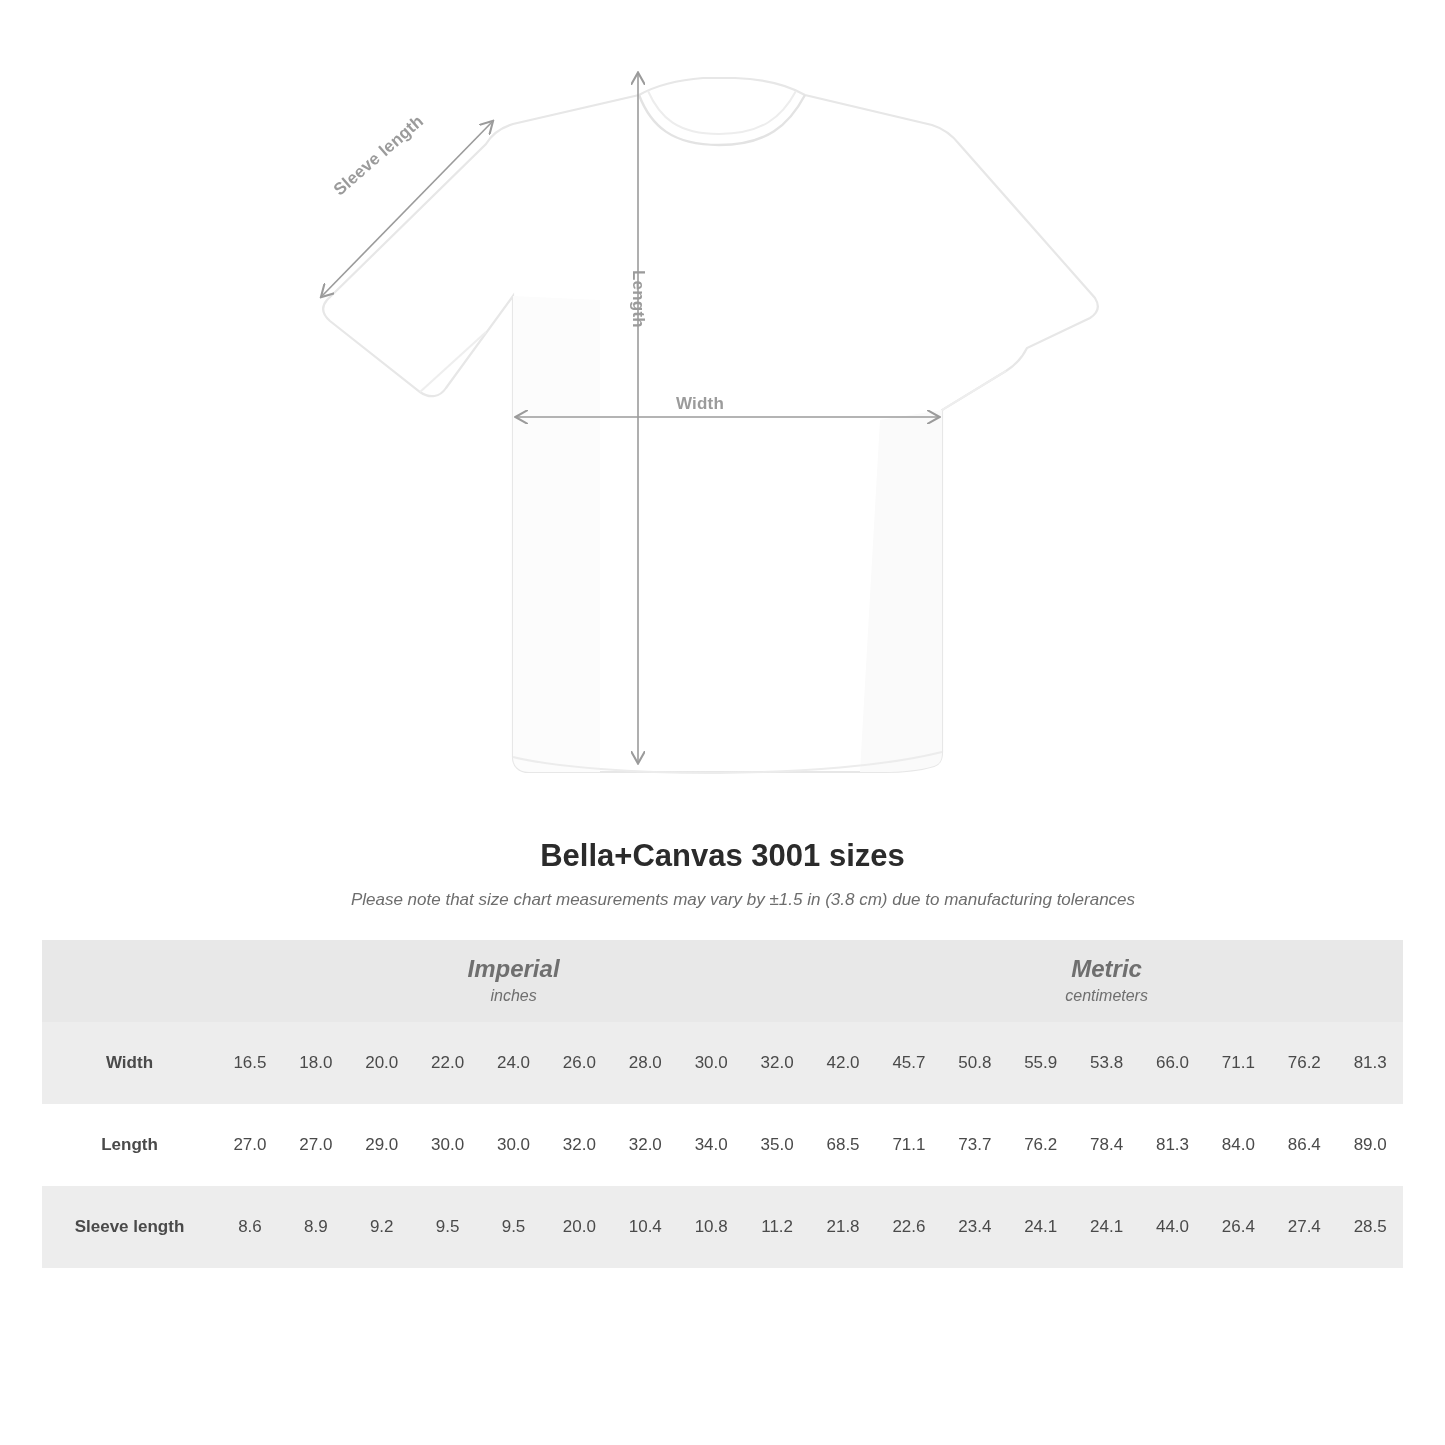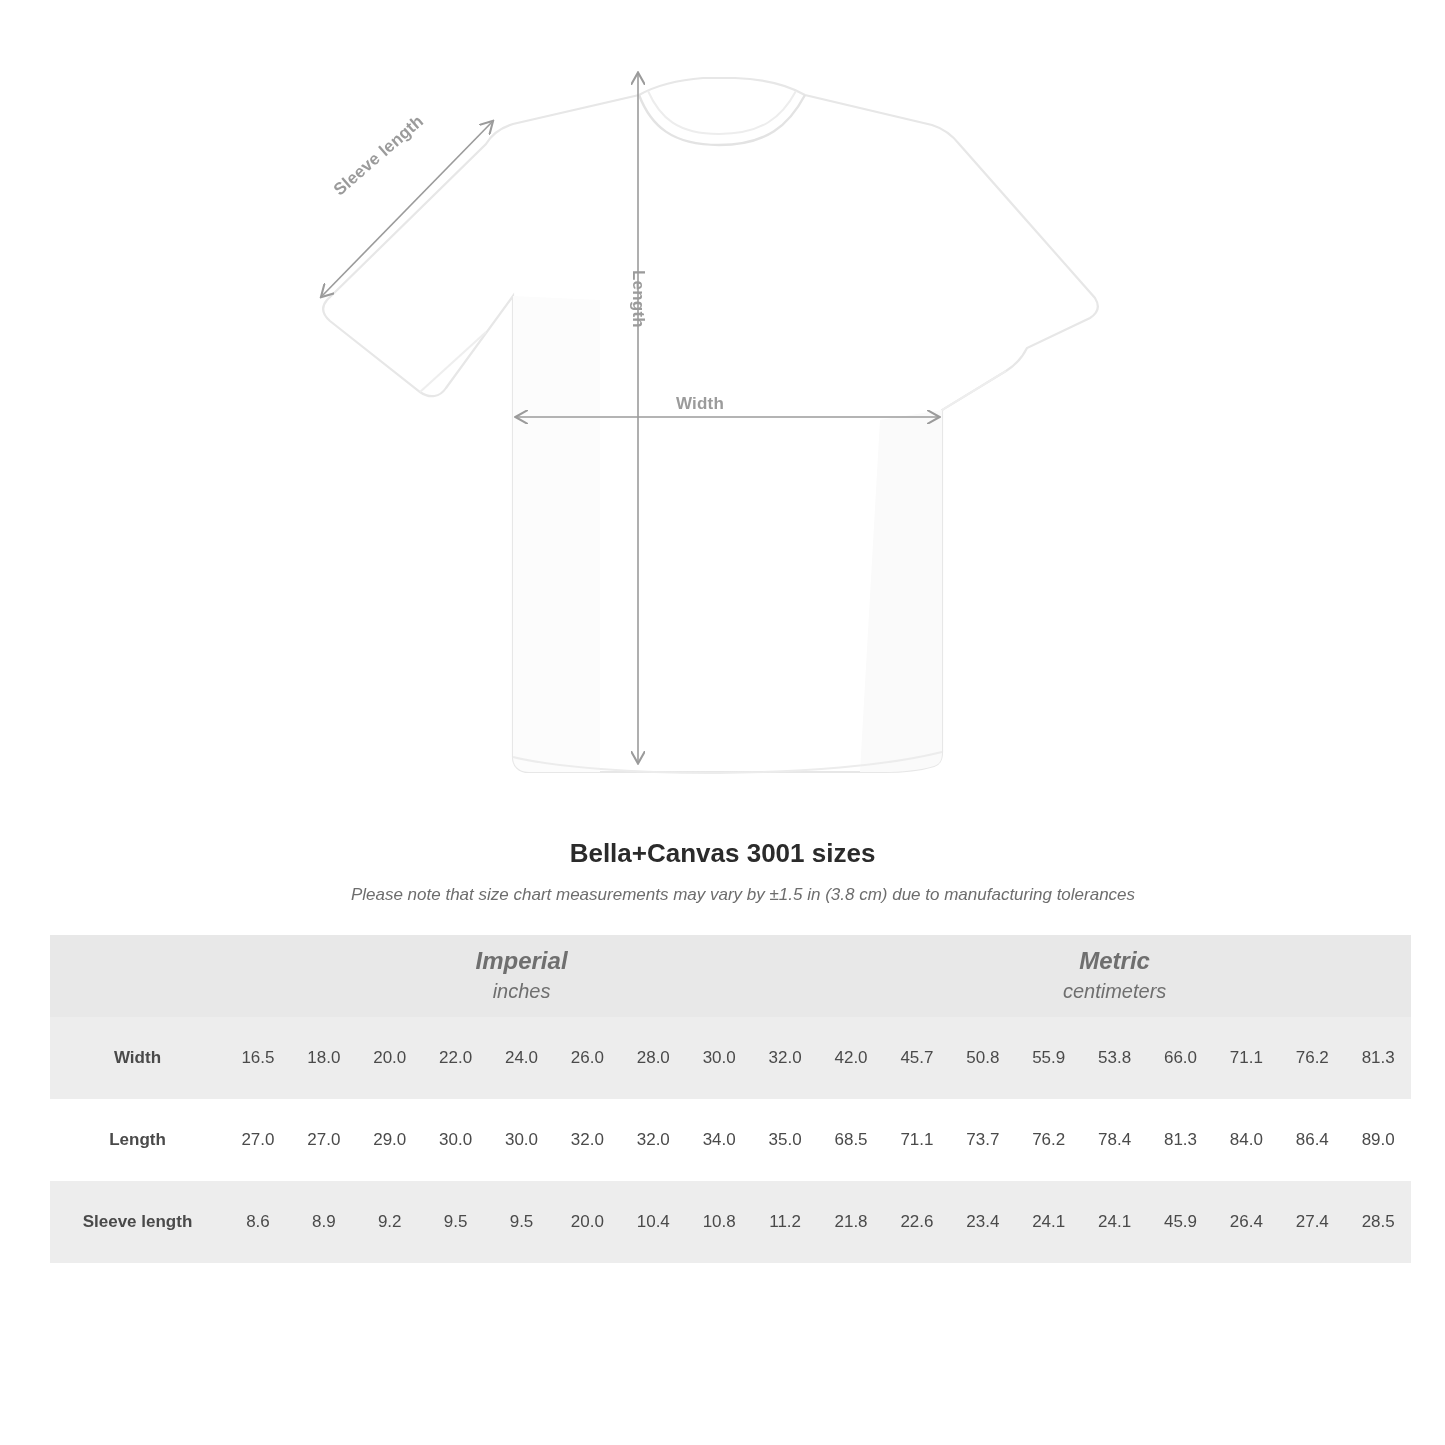--- a/index.html
+++ b/index.html
@@ -56,38 +56,37 @@
     left: 676px;
     top: 394px;
   }
 
   
   .title-block {
     text-align: center;
     margin-top: 18px;
   }
   .chart-title {
-    font-size: 26px;
+    font-size: 31px;
     font-weight: bold;
     color: #2b2b2b;
     margin: 0 0 16px 0;
   }
   .chart-note {
     font-size: 17px;
     font-style: italic;
     color: #6d6d6d;
     margin: 0;
     padding-left: 41px;
   }
 
   
   .table-wrap {
     margin-top: 30px;
     padding: 0 42px;
-    margin-left: 8px;
   }
   table.size-table {
     border-collapse: collapse;
     width: 1361px;
     table-layout: fixed;
   }
   table.size-table td,
   table.size-table th {
     border: none;
     text-align: center;
@@ -102,21 +101,21 @@
     height: 108px;
   }
   .unit-head .unit-name {
     font-size: 24px;
     font-style: italic;
     font-weight: bold;
     color: #6f6f6f;
     line-height: 1.25;
   }
   .unit-head .unit-sub {
-    font-size: 20px;
+    font-size: 16px;
     font-style: italic;
     color: #6f6f6f;
     line-height: 1.5;
   }
   .row-header {
     font-weight: bold;
     color: #3a3a3a;
     font-size: 18px;
   }
   .size-col-head {
@@ -293,21 +292,21 @@
             <td>9.5</td>
             <td>20.0</td>
             <td>10.4</td>
             <td>10.8</td>
             <td>11.2</td>
             <td>21.8</td>
             <td>22.6</td>
             <td>23.4</td>
             <td>24.1</td>
             <td>24.1</td>
-            <td>45.9</td>
+            <td>44.0</td>
             <td>26.4</td>
             <td>27.4</td>
             <td>28.5</td>
           </tr>
         </tbody>
     </table>
   </div>
 
 </div>
 

